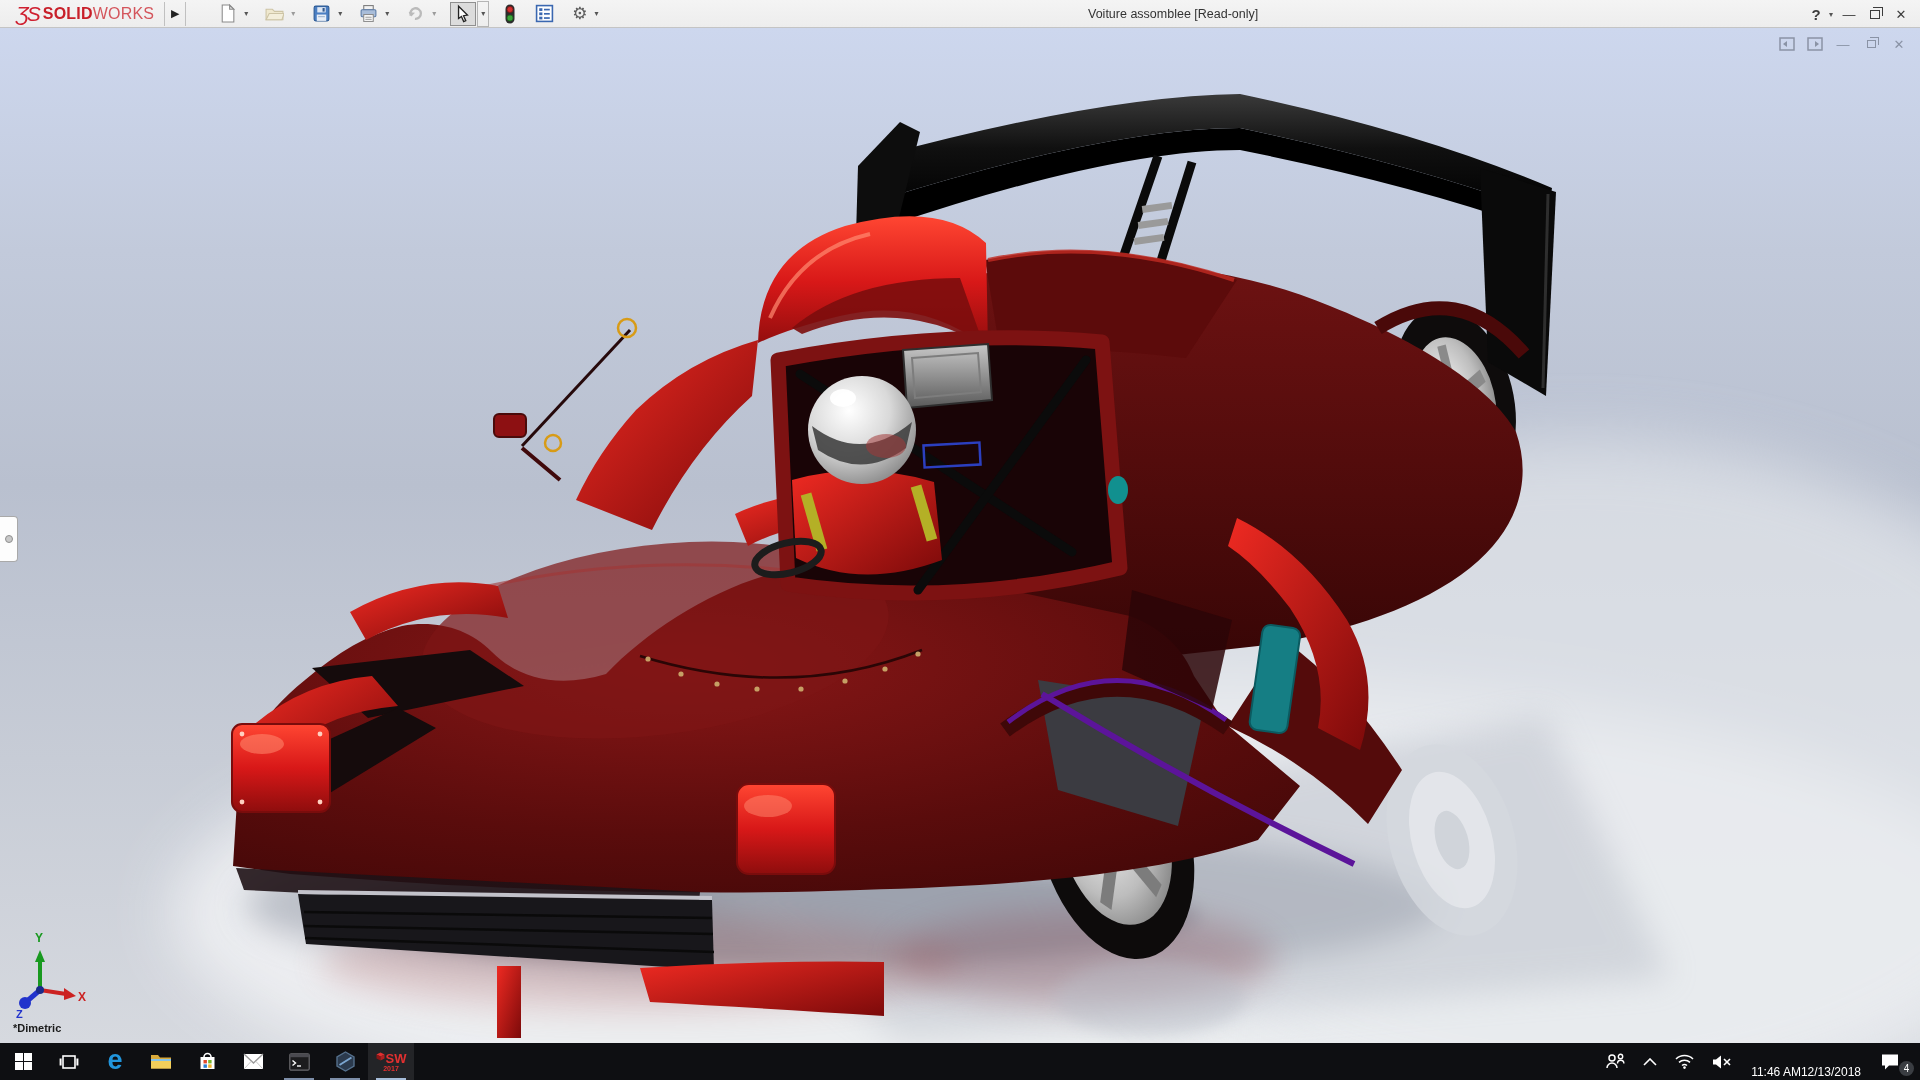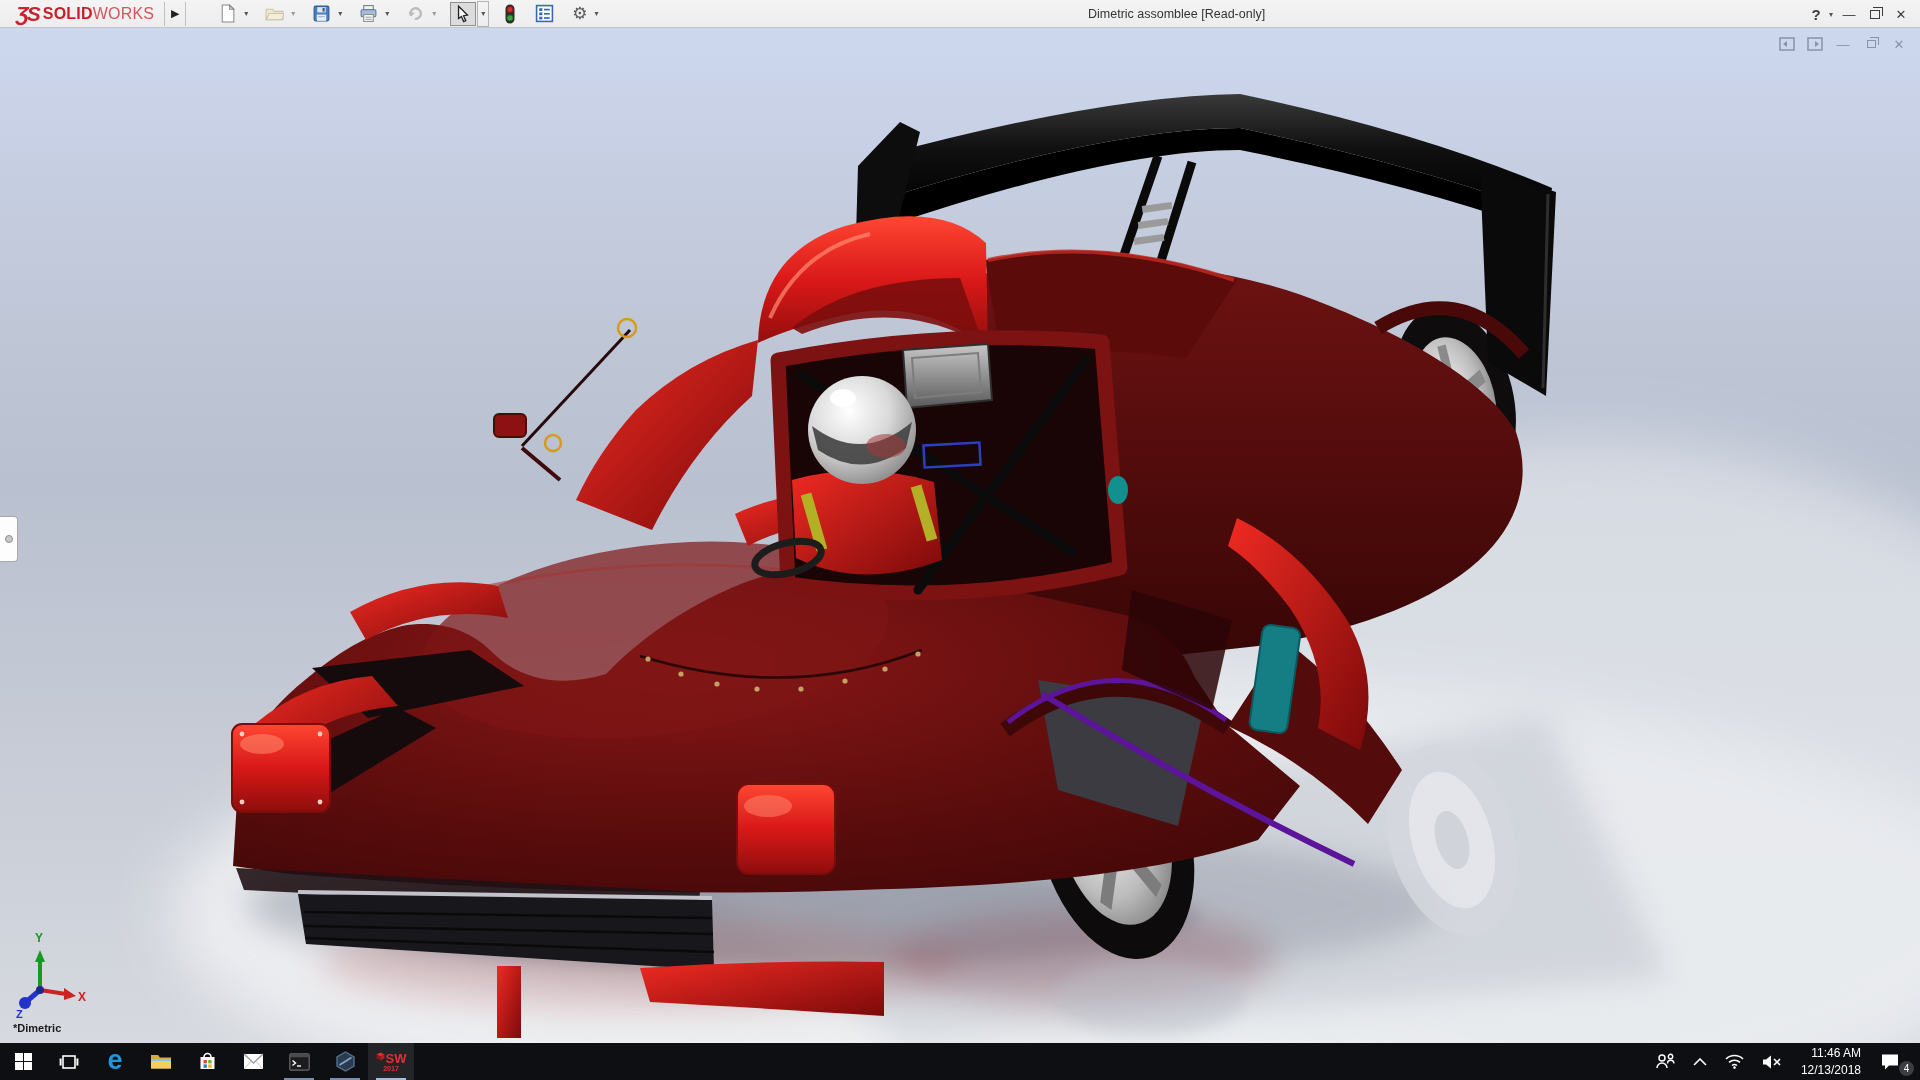--- a/index.html
+++ b/index.html
@@ -3,21 +3,21 @@
 <meta charset="utf-8">
 <style>
   html,body{margin:0;padding:0;background:#000;}
   *{box-sizing:border-box;font-family:"Liberation Sans",sans-serif;}
   .screen{position:relative;width:1920px;height:1080px;overflow:hidden;background:#c9d2e6;}
 
   
   .titlebar{position:absolute;left:0;top:0;width:1920px;height:28px;background:linear-gradient(#f4f4f4,#ededed);
     border-bottom:1px solid #c4c4c4;display:flex;align-items:center;}
   .brand{display:flex;align-items:baseline;padding:0 10px 0 16px;height:28px;align-items:center;}
-  .brand .logoglyph{font-size:21px;font-weight:bold;font-style:italic;color:#cf2030;letter-spacing:-2px;margin-right:4px;}
+  .brand .logoglyph{font-size:21px;font-weight:normal;font-style:italic;color:#cf2030;letter-spacing:-2px;margin-right:4px;}
   .brand .bold{font-size:16px;font-weight:bold;color:#c8202a;letter-spacing:.2px;}
   .brand .light{font-size:16px;font-weight:400;color:#d4555c;letter-spacing:.2px;}
   .flyout-btn{width:22px;height:24px;border:1px solid #c0c0c0;border-top:none;border-bottom:none;background:transparent;
     color:#222;font-size:11px;display:flex;align-items:center;justify-content:center;padding:0;}
   .tools{display:flex;align-items:center;margin-left:28px;height:28px;}
   .tbtn{height:24px;display:flex;align-items:center;justify-content:center;background:transparent;border:1px solid transparent;
     padding:0 2px;margin:0 1px;}
   .tbtn svg{display:block;}
   .tbtn.pressed{background:#dcdcdc;border:1px solid #8f8f8f;}
   .caret{font-size:8px;color:#555;padding:0 3px;border:none;background:transparent;height:24px;display:flex;align-items:center;}
@@ -59,21 +59,21 @@
   .searchbox input{flex:1;border:none;background:transparent;outline:none;font-size:15px;color:#4a4a4a;}
   .searchbox input::placeholder{color:#4a4a4a;opacity:1;}
   .search-ring{width:18px;height:18px;border-radius:50%;border:2.6px solid #222;flex:none;}
   .edge-e{font-size:27px;font-weight:bold;color:#2196dd;line-height:1;transform:translateY(-1px);}
   .sw-tile{display:flex;flex-direction:column;align-items:center;line-height:1;}
   .sw-tile .sw-top{display:flex;align-items:flex-start;gap:1px;}
   .sw-tile .sw-txt{font-size:13px;font-weight:bold;color:#e23030;letter-spacing:0;}
   .sw-tile .sw-year{font-size:7px;font-weight:bold;color:#e23030;}
   .tray{margin-left:auto;display:flex;align-items:center;padding-right:4px;}
   .traybtn{height:37px;display:flex;align-items:center;justify-content:center;background:transparent;border:none;padding:0 9px;position:relative;}
-  .clock{display:flex;flex-direction:column;align-items:flex-end;justify-content:center;color:#fff;font-size:12px;line-height:1.35;padding:0 10px;}
+  .clock{display:flex;flex-direction:row;align-items:flex-end;justify-content:center;color:#fff;font-size:12px;line-height:1.35;padding:0 10px;}
   .badge{position:absolute;right:2px;bottom:4px;width:15px;height:15px;border-radius:50%;background:#3a3d42;color:#fff;
     font-size:10px;display:flex;align-items:center;justify-content:center;}
 </style>
 </head>
 <body>
 
 <div class="screen">
 
   <header class="titlebar">
     <div class="brand">
@@ -158,21 +158,21 @@
             <rect x="8.5" y="12.5" width="5.5" height="1.6" fill="#3a67b0"></rect>
         </svg>
       </button>
       <span class="tgap"></span>
       <button class="tbtn">
         <span class="gear-glyph">⚙</span>
       </button>
       <button class="caret">▾</button>
     </div>
 
-    <div class="doc-title">Dimetric assomblee [Read-only]</div>
+    <div class="doc-title">Voiture assomblee [Read-only]</div>
 
     <div class="win-controls">
       <button class="wbtn help">?</button>
       <button class="caret">▾</button>
       <button class="wbtn">—</button>
       <button class="wbtn">
           <span class="restore-box"></span>
         </button>
       <button class="wbtn">✕</button>
     </div>

